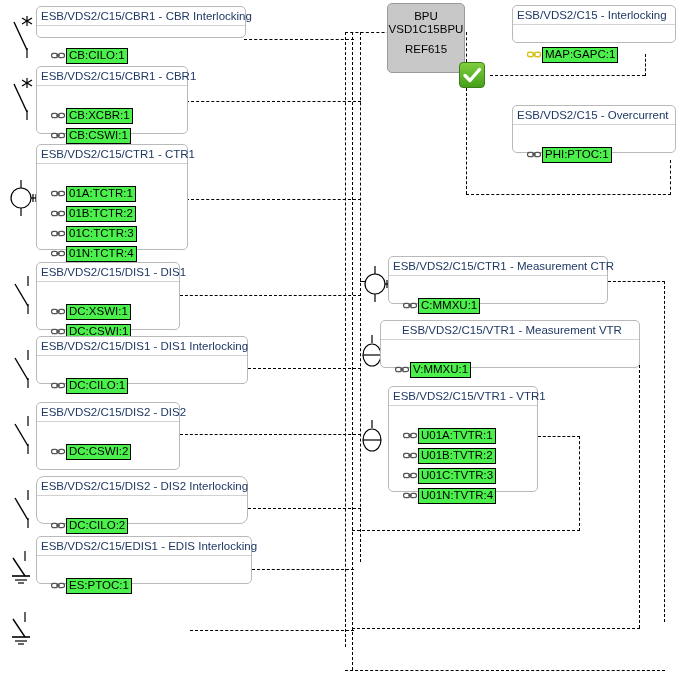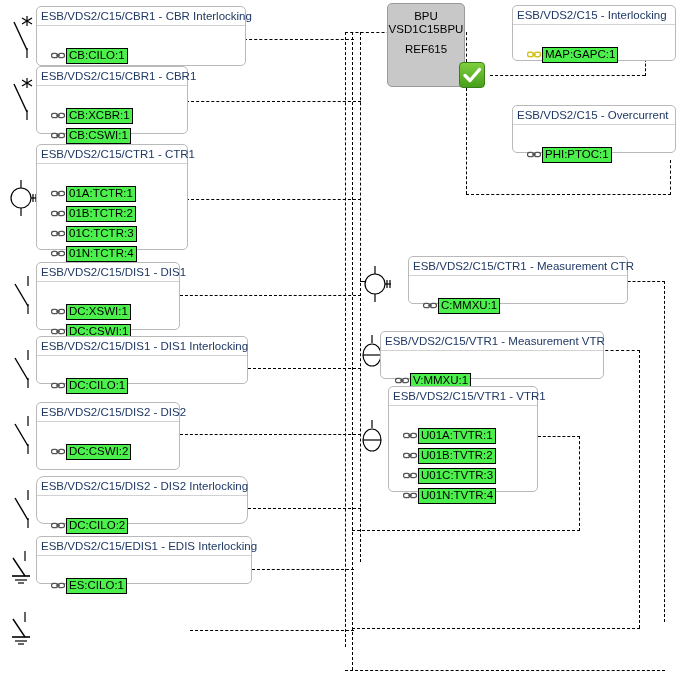--- a/index.html
+++ b/index.html
@@ -165,33 +165,33 @@
     <ellipse cx="14" cy="22" rx="9" ry="11" fill="none" stroke="#000" stroke-width="1.2"></ellipse>
     <line x1="5" y1="22" x2="23" y2="22" stroke="#000" stroke-width="1.2"></line>
   </svg>
 
   <svg class="sym" style="left:358px;top:418px;" width="30" height="42">
     <line x1="14" y1="2" x2="14" y2="10" stroke="#000" stroke-width="1.2"></line>
     <ellipse cx="14" cy="22" rx="9" ry="11" fill="none" stroke="#000" stroke-width="1.2"></ellipse>
     <line x1="5" y1="22" x2="23" y2="22" stroke="#000" stroke-width="1.2"></line>
   </svg>
 
-  <div class="ied" style="left:387px;top:3px;width:78px;height:84px;">
+  <div class="ied" style="left:387px;top:3px;width:78px;height:70px;">
     <div class="l1">BPU</div>
     <div class="l2">VSD1C15BPU</div>
     <div class="l3">REF615</div>
   </div>
 
   <div class="badge" style="left:459px;top:62px;">
     <svg width="24" height="24" viewBox="0 0 24 24">
       <path d="M5 12.5 L10 17.5 L19.5 6.5" fill="none" stroke="#ffffff" stroke-width="3.4" stroke-linecap="round" stroke-linejoin="round"></path>
     </svg>
   </div>
 
-  <div class="grp" style="left:36px;top:6px;width:210px;height:60px;">
+  <div class="grp" style="left:36px;top:6px;width:210px;height:32px;">
     <div class="hdr">ESB/VDS2/C15/CBR1 - CBR Interlocking</div>
     <div class="body">
       <div class="ln">
         <svg class="chain" viewBox="0 0 16 10">
           <rect x="0.5" y="2.5" width="7" height="5" rx="2.5" fill="none" stroke="#555" stroke-width="1.5"></rect>
           <rect x="8.5" y="2.5" width="7" height="5" rx="2.5" fill="none" stroke="#555" stroke-width="1.5"></rect>
           <line x1="6" y1="5" x2="10" y2="5" stroke="#555" stroke-width="1.5"></line>
         </svg>
         <span class="tag">CB:CILO:1</span>
       </div>
@@ -324,27 +324,27 @@
 
   <div class="grp" style="left:36px;top:536px;width:216px;height:48px;">
     <div class="hdr">ESB/VDS2/C15/EDIS1 - EDIS Interlocking</div>
     <div class="body">
       <div class="ln">
         <svg class="chain" viewBox="0 0 16 10">
           <rect x="0.5" y="2.5" width="7" height="5" rx="2.5" fill="none" stroke="#555" stroke-width="1.5"></rect>
           <rect x="8.5" y="2.5" width="7" height="5" rx="2.5" fill="none" stroke="#555" stroke-width="1.5"></rect>
           <line x1="6" y1="5" x2="10" y2="5" stroke="#555" stroke-width="1.5"></line>
         </svg>
-        <span class="tag">ES:CILO:1</span>
-      </div>
-    </div>
-  </div>
-
-
-  <div class="grp" style="left:512px;top:5px;width:164px;height:56px;">
+        <span class="tag">ES:PTOC:1</span>
+      </div>
+    </div>
+  </div>
+
+
+  <div class="grp" style="left:512px;top:5px;width:164px;height:38px;">
     <div class="hdr">ESB/VDS2/C15 - Interlocking</div>
     <div class="body">
       <div class="ln">
         <svg class="chain" viewBox="0 0 16 10">
           <rect x="0.5" y="2.5" width="7" height="5" rx="2.5" fill="none" stroke="#d4c21a" stroke-width="1.6"></rect>
           <rect x="8.5" y="2.5" width="7" height="5" rx="2.5" fill="none" stroke="#d4c21a" stroke-width="1.6"></rect>
           <line x1="6" y1="5" x2="10" y2="5" stroke="#d4c21a" stroke-width="1.6"></line>
         </svg>
         <span class="tag">MAP:GAPC:1</span>
       </div>
@@ -358,35 +358,35 @@
         <svg class="chain" viewBox="0 0 16 10">
           <rect x="0.5" y="2.5" width="7" height="5" rx="2.5" fill="none" stroke="#555" stroke-width="1.5"></rect>
           <rect x="8.5" y="2.5" width="7" height="5" rx="2.5" fill="none" stroke="#555" stroke-width="1.5"></rect>
           <line x1="6" y1="5" x2="10" y2="5" stroke="#555" stroke-width="1.5"></line>
         </svg>
         <span class="tag">PHI:PTOC:1</span>
       </div>
     </div>
   </div>
 
-  <div class="grp" style="left:408px;top:256px;width:220px;height:48px;">
+  <div class="grp" style="left:388px;top:256px;width:220px;height:48px;">
     <div class="hdr">ESB/VDS2/C15/CTR1 - Measurement CTR</div>
     <div class="body">
       <div class="ln">
         <svg class="chain" viewBox="0 0 16 10">
           <rect x="0.5" y="2.5" width="7" height="5" rx="2.5" fill="none" stroke="#555" stroke-width="1.5"></rect>
           <rect x="8.5" y="2.5" width="7" height="5" rx="2.5" fill="none" stroke="#555" stroke-width="1.5"></rect>
           <line x1="6" y1="5" x2="10" y2="5" stroke="#555" stroke-width="1.5"></line>
         </svg>
         <span class="tag">C:MMXU:1</span>
       </div>
     </div>
   </div>
 
-  <div class="grp" style="left:380px;top:331px;width:224px;height:48px;">
+  <div class="grp" style="left:380px;top:320px;width:260px;height:48px;text-align:center;">
     <div class="hdr">ESB/VDS2/C15/VTR1 - Measurement VTR</div>
     <div class="body">
       <div class="ln">
         <svg class="chain" viewBox="0 0 16 10">
           <rect x="0.5" y="2.5" width="7" height="5" rx="2.5" fill="none" stroke="#555" stroke-width="1.5"></rect>
           <rect x="8.5" y="2.5" width="7" height="5" rx="2.5" fill="none" stroke="#555" stroke-width="1.5"></rect>
           <line x1="6" y1="5" x2="10" y2="5" stroke="#555" stroke-width="1.5"></line>
         </svg>
         <span class="tag">V:MMXU:1</span>
       </div>

